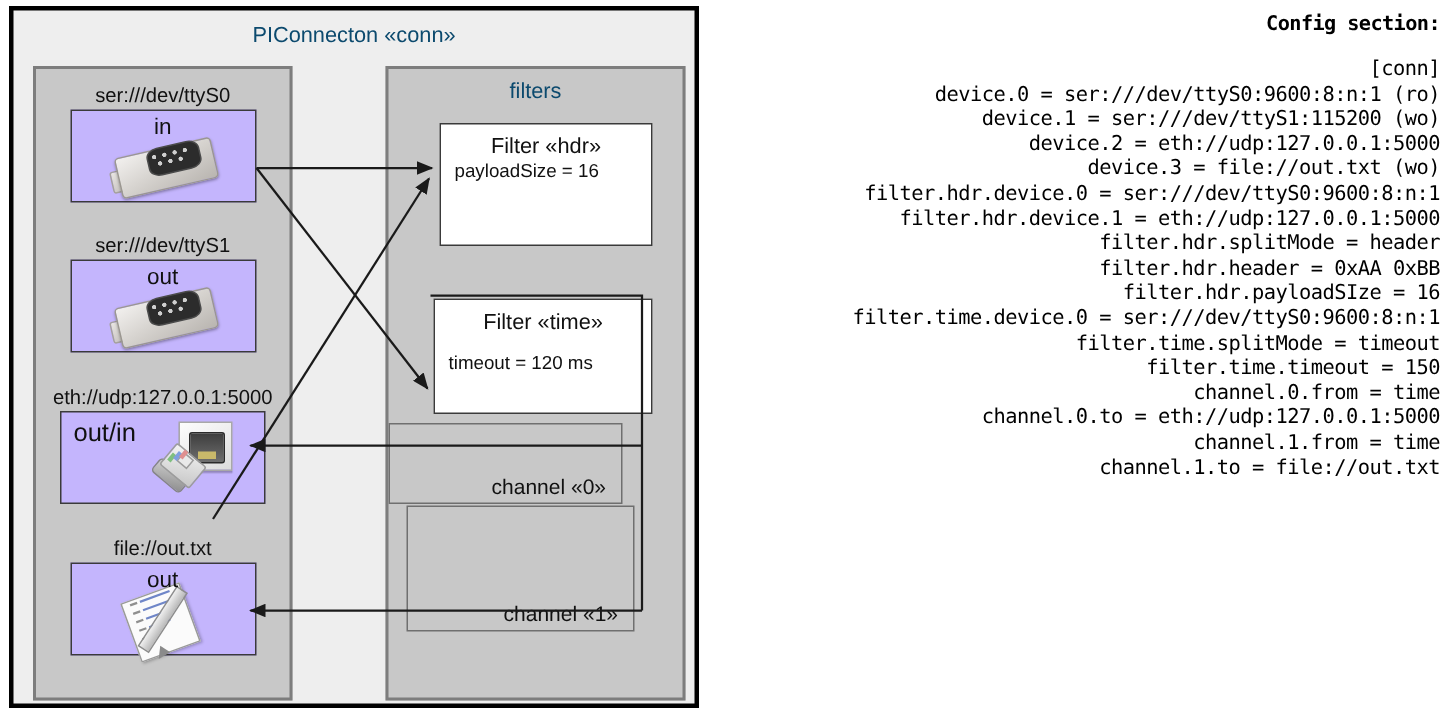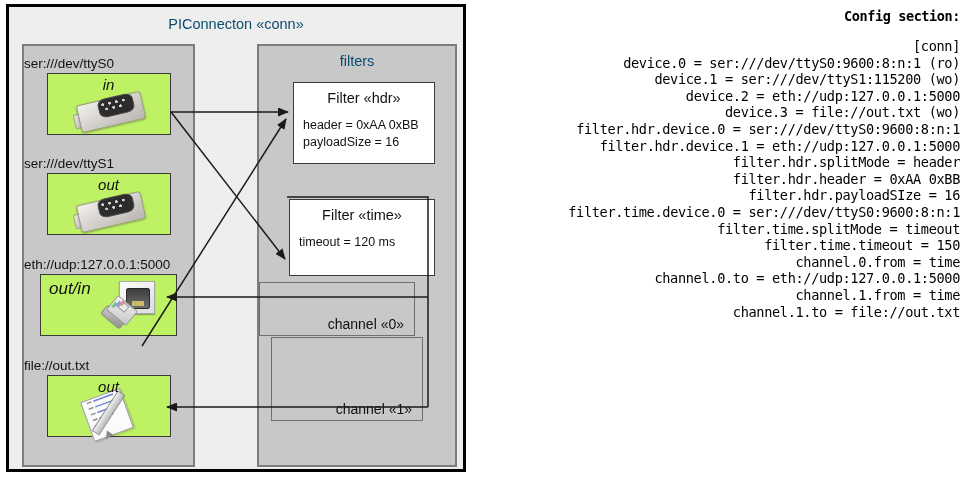--- a/index.html
+++ b/index.html
@@ -19,23 +19,23 @@
 
   .group{position:absolute;background:#c8c8c8;border:2px solid #7d7d7d;
          box-sizing:border-box;}
 
   #devices-group{left:13px;top:37px;width:173px;height:423px;}
   #filters-group{left:248px;top:37px;width:200px;height:423px;}
   #filters-title{top:7px;left:0;}
 
   
   .dev-cell{position:absolute;left:0;width:100%;}
-  .dev-label{font-size:13.5px;color:#111;white-space:nowrap;}
+  .dev-label{text-align:center;font-size:13.5px;color:#111;white-space:nowrap;}
   .dev-box{position:relative;margin:2px auto 12px;width:124px;height:62px;
-           background:#bef264;border:1.5px solid #3a3a3a;box-sizing:border-box;font-style:italic;}
+           background:#c4b5fd;border:1.5px solid #3a3a3a;box-sizing:border-box;}
   .dev-box.wide{width:137px;}
   .dev-word{position:absolute;font-size:15px;color:#111;z-index:3;}
   .dev-word.center{left:0;width:100%;text-align:center;top:2px;}
   .dev-word.left{left:8px;top:4px;font-size:17px;}
 
   
   .ico{position:absolute;}
   .serial-ico{left:24px;top:14px;width:78px;height:44px;}
   .serial-body{position:absolute;left:6px;top:10px;width:64px;height:26px;
      background:linear-gradient(160deg,#f2f0ee 0%,#d8d5d1 45%,#b9b5b0 100%);
@@ -205,21 +205,20 @@
       </div>
 
     </div>
 
     <div class="group" id="filters-group">
 
       <div class="panel-title" id="filters-title">filters</div>
 
       <div class="filter-box" id="filter-hdr">
         <div class="filter-title">Filter «hdr»</div>
-        <div class="filter-attr first">header = 0xAA 0xBB</div>
         <div class="filter-attr">payloadSize = 16</div>
       </div>
 
       <div class="filter-box" id="filter-time">
         <div class="filter-title">Filter «time»</div>
         <div class="filter-attr first">timeout = 120 ms</div>
       </div>
 
       <div class="channel-band" id="channel0">
         <span class="channel-label">channel «0»</span>

